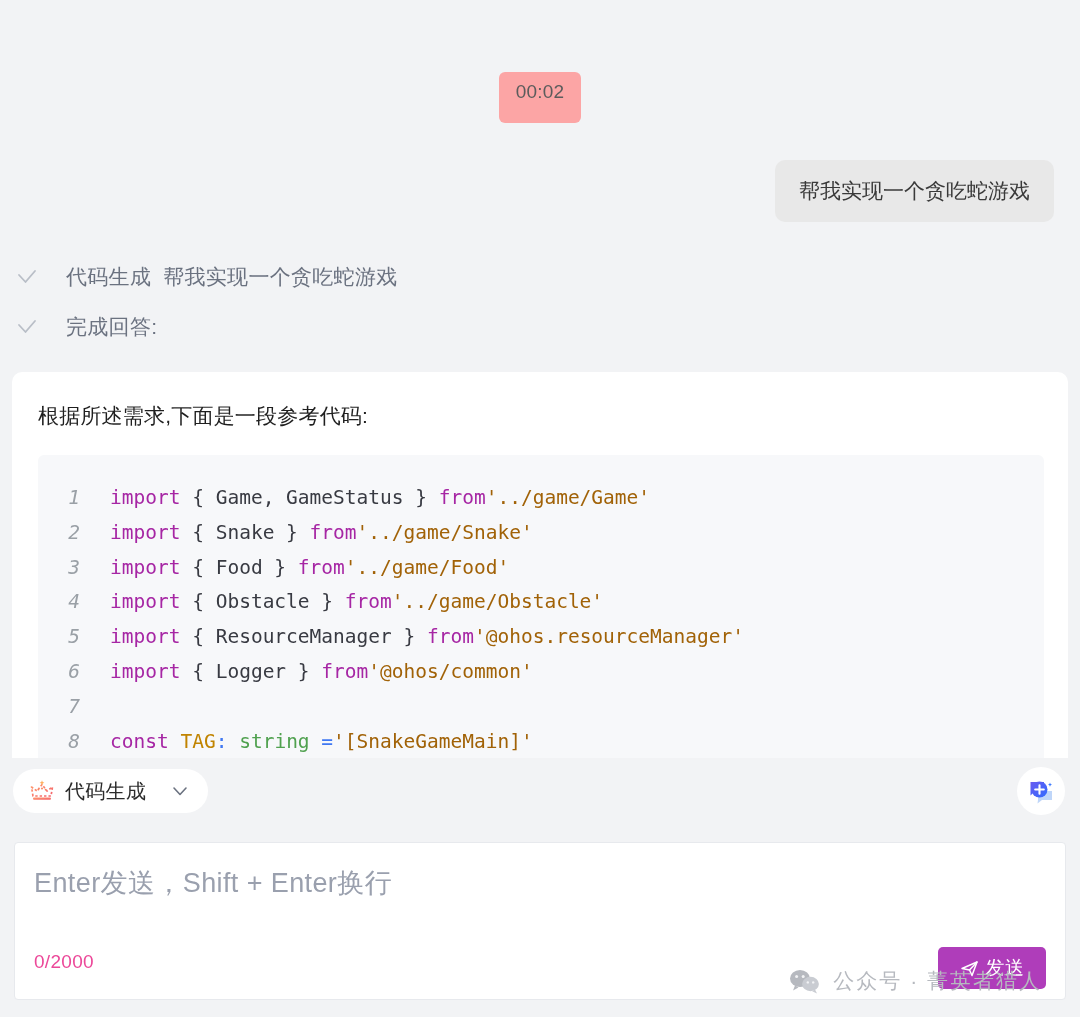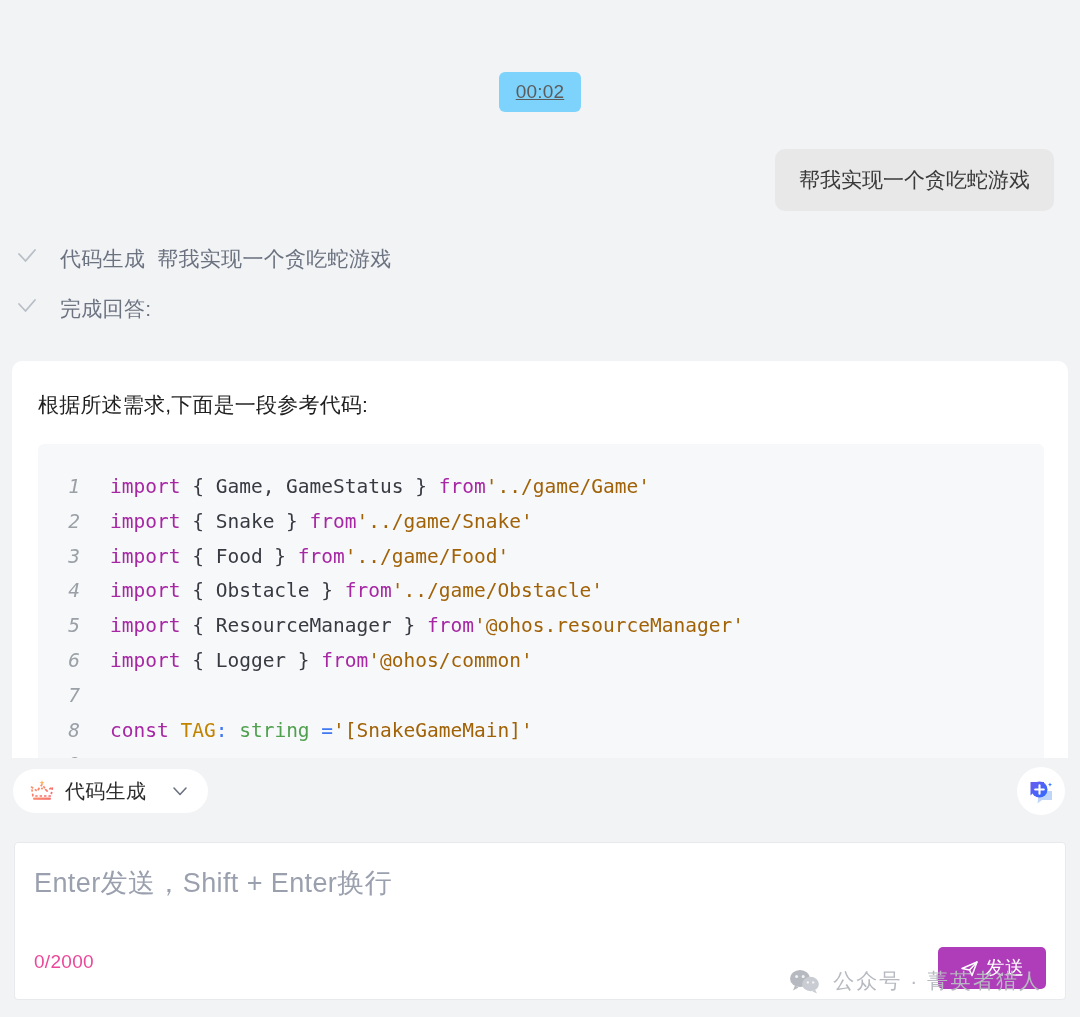--- a/index.html
+++ b/index.html
@@ -26,28 +26,27 @@
     overflow: hidden;
   }
 
   
   .timestamp-row {
     display: flex;
     justify-content: center;
     padding-top: 72px;
   }
   .timestamp-pill {
-    background: #7dd3fc;
+    background: #fca5a5;
     color: #5c5c5c;
     font-size: 19px;
     line-height: 1;
-    padding: 10px 17px 11px 17px;
+    padding: 10px 17px 22px 17px;
     border-radius: 6px;
     letter-spacing: 0.2px;
-    text-decoration: underline;
   }
 
   
   .user-row {
     display: flex;
     justify-content: flex-end;
     padding: 37px 26px 0 0;
   }
   .user-bubble {
     background: #e8e8e8;
@@ -58,21 +57,22 @@
     border-radius: 10px;
     max-width: 640px;
   }
 
   
   .steps {
     padding: 34px 0 0 12px;
   }
   .step-line {
     display: flex;
-    gap: 22px;
+    align-items: center;
+    gap: 28px;
     padding: 0 8px 0 4px;
     height: 42px;
   }
   .step-line + .step-line {
     margin-top: 8px;
   }
   .check-icon {
     width: 22px;
     height: 22px;
     flex: 0 0 22px;

